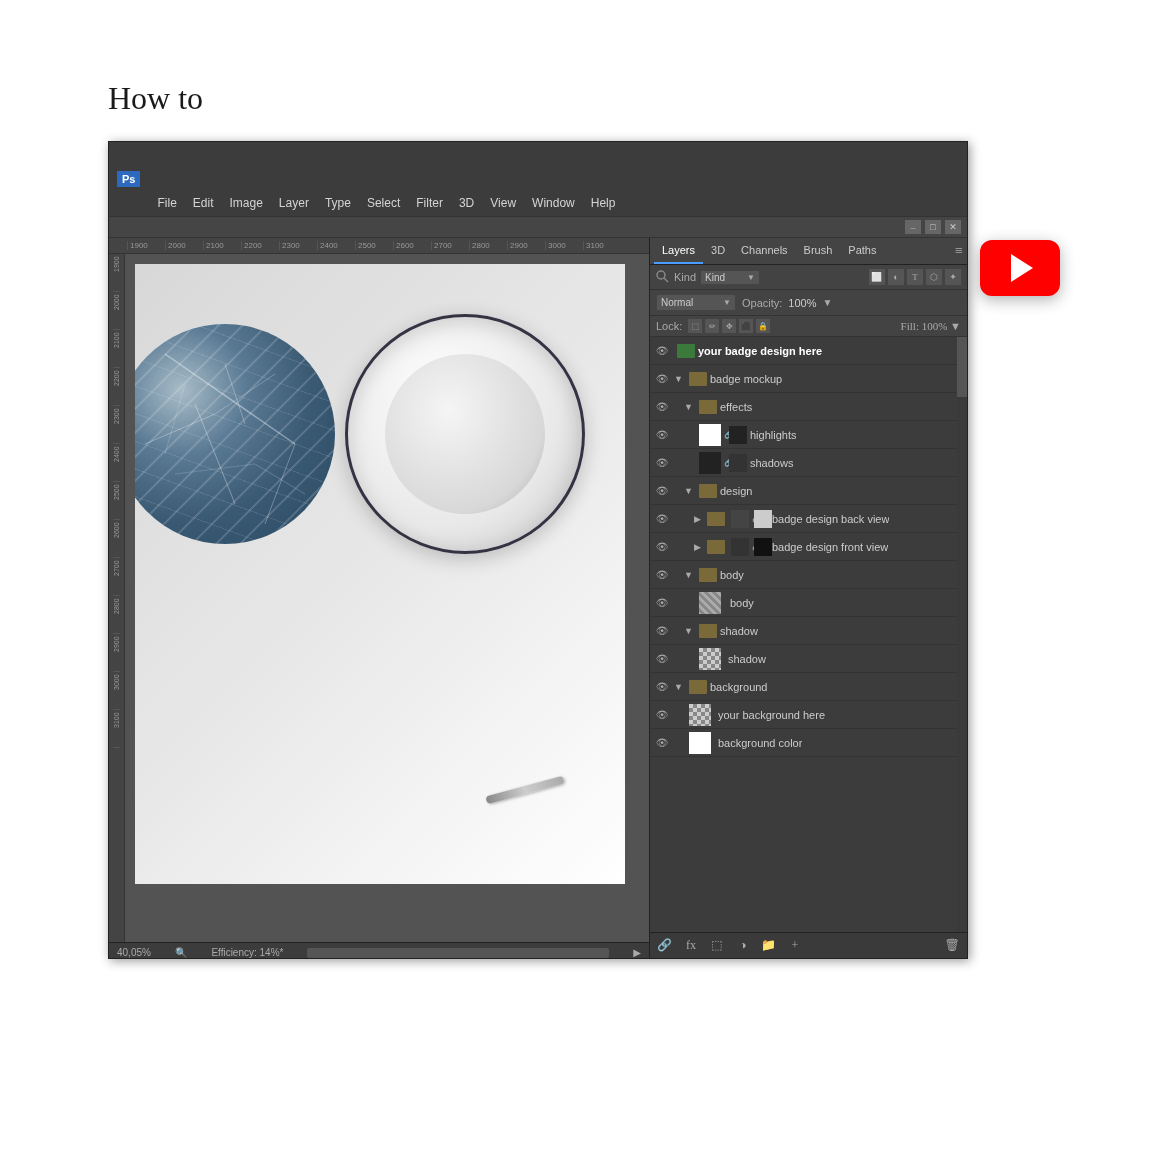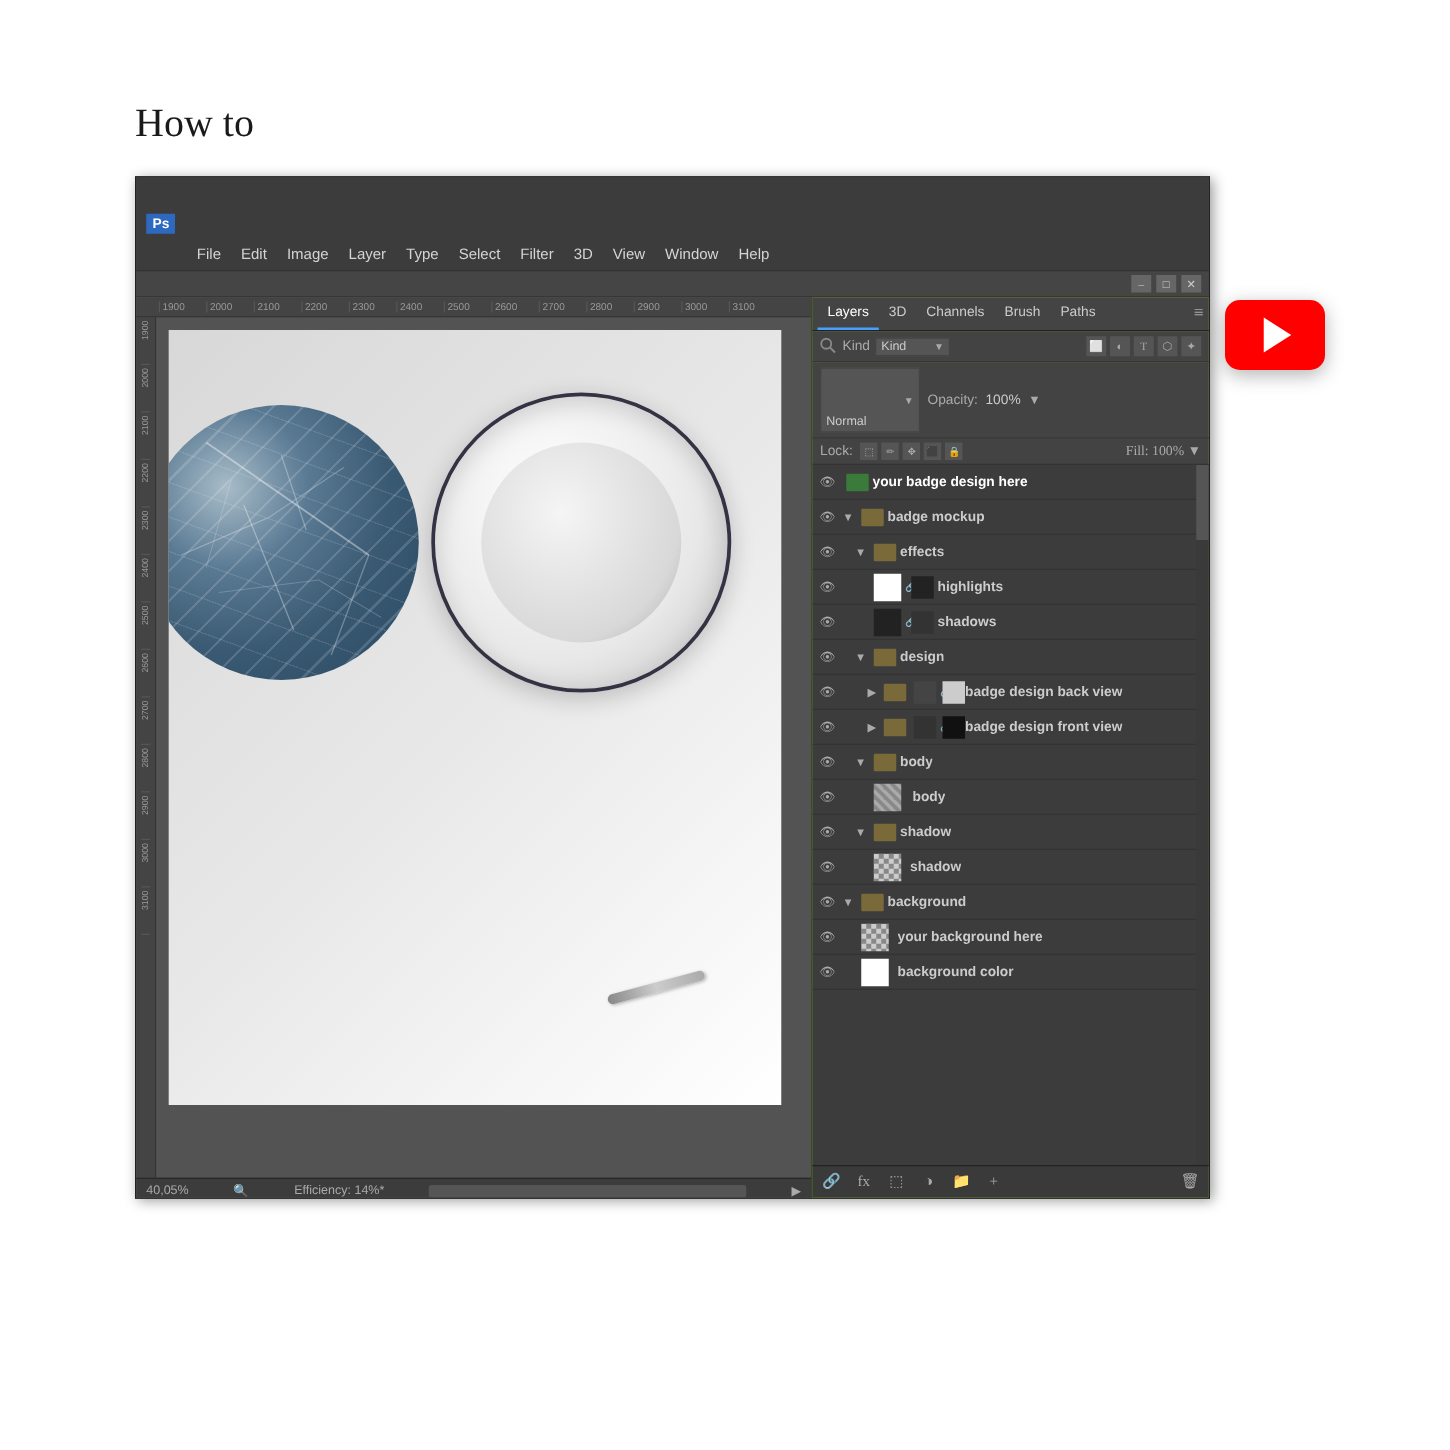--- a/index.html
+++ b/index.html
@@ -271,21 +271,21 @@
     }
 
     
     .ps-statusbar {
       height: 20px;
       background: #3c3c3c;
       border-top: 1px solid #222;
       display: flex;
       align-items: center;
       padding: 0 8px;
-      gap: 36px;
+      gap: 24px;
     }
 
     .ps-status-text {
       color: #aaa;
       font-size: 10px;
       font-family: Arial, sans-serif;
     }
 
     .ps-scrollbar-h {
       flex: 1;
@@ -490,21 +490,20 @@
     .ps-layer-thumb.gray { background: linear-gradient(45deg, #aaa 25%, #888 25%, #888 50%, #aaa 50%, #aaa 75%, #888 75%); background-size: 8px 8px; }
     .ps-layer-thumb.dark { background: #444; }
 
     .ps-layer-name {
       color: #ccc;
       font-size: 11px;
       font-family: Arial, sans-serif;
       white-space: nowrap;
       overflow: hidden;
       text-overflow: ellipsis;
-      font-weight: bold;
     }
 
     .ps-layer-name.bold {
       color: #fff;
       font-weight: bold;
     }
 
     .ps-folder-icon {
       width: 18px;
       height: 14px;
@@ -709,21 +708,21 @@
             <div class="ps-filter-icon">⬜</div>
             <div class="ps-filter-icon">◐</div>
             <div class="ps-filter-icon">T</div>
             <div class="ps-filter-icon">⬡</div>
             <div class="ps-filter-icon">✦</div>
           </div>
         </div>
 
         <div class="ps-blend-bar">
           <div class="ps-blend-dropdown" style="display:flex;align-items:center;gap:2px;padding:2px 4px;">
-            <span style="color:#ccc;font-size:10px;font-family:Arial;margin-top:35px;">Normal</span>
+            <span style="color:#ccc;font-size:10px;font-family:Arial;">Normal</span>
             <span style="color:#aaa;font-size:8px;margin-left:auto;">▼</span>
           </div>
           <span class="ps-opacity-label">Opacity:</span>
           <span class="ps-opacity-value">100%</span>
           <span style="color:#aaa;font-size:10px;font-family:Arial;">▼</span>
         </div>
 
         <div class="ps-lock-bar">
           <span class="ps-lock-label">Lock:</span>
           <div class="ps-lock-icons">

